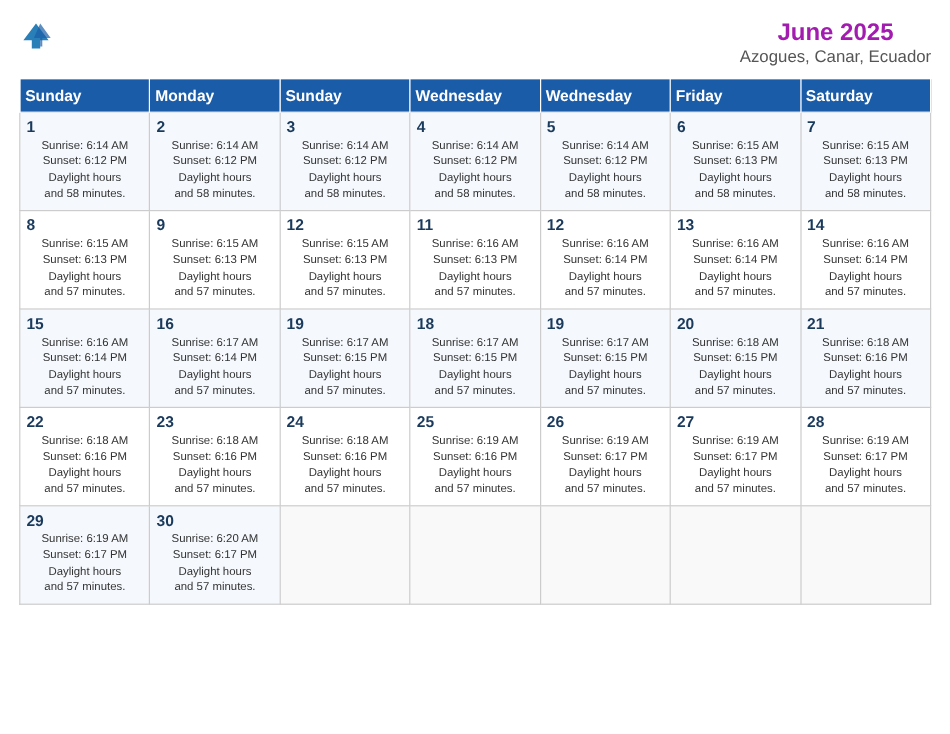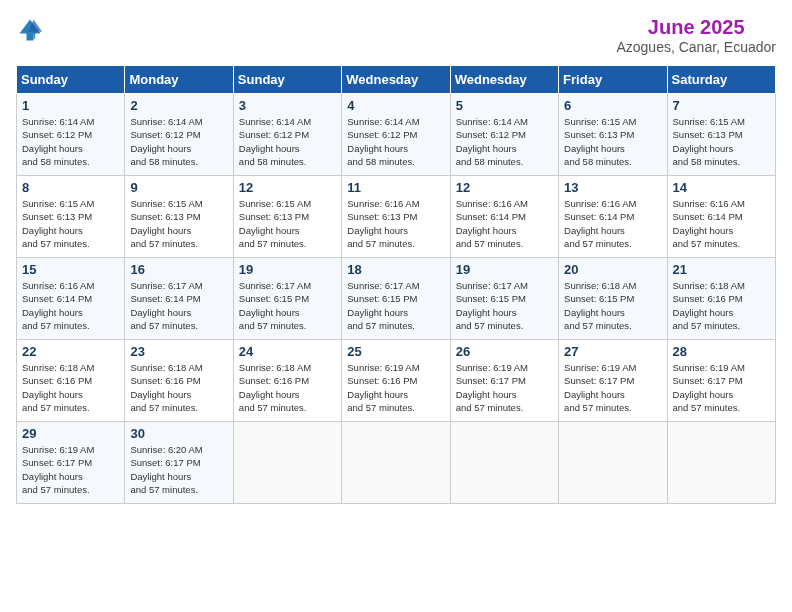--- a/index.html
+++ b/index.html
@@ -72,20 +72,21 @@
       font-size: 13px;
       font-weight: bold;
       color: #1a3a5c;
       display: block;
       margin-bottom: 2px;
     }
     .day-info {
       font-size: 9.5px;
       line-height: 1.4;
       color: #333;
+      text-align: center;
     }
     .empty-cell {
       background: #f9f9f9 !important;
     }
   </style>
 </head>
 <body>
 
 <div class="header">
   <div class="logo">

